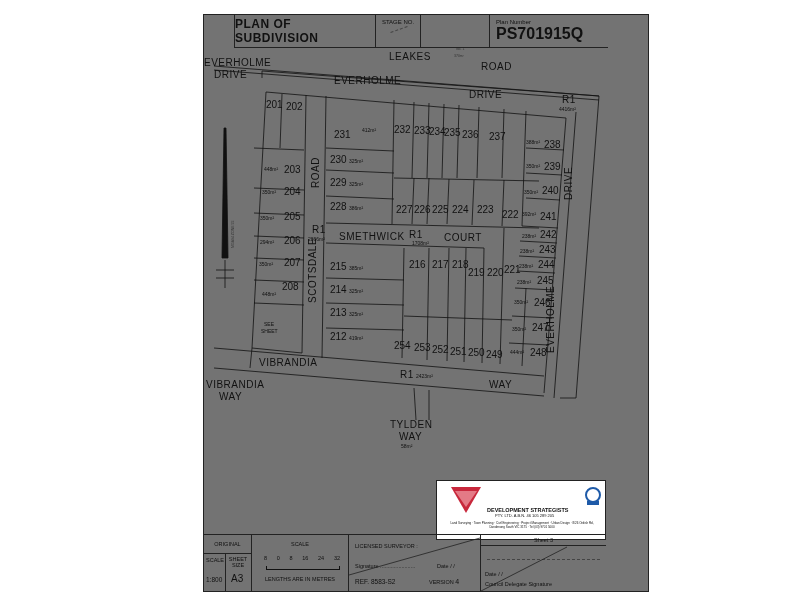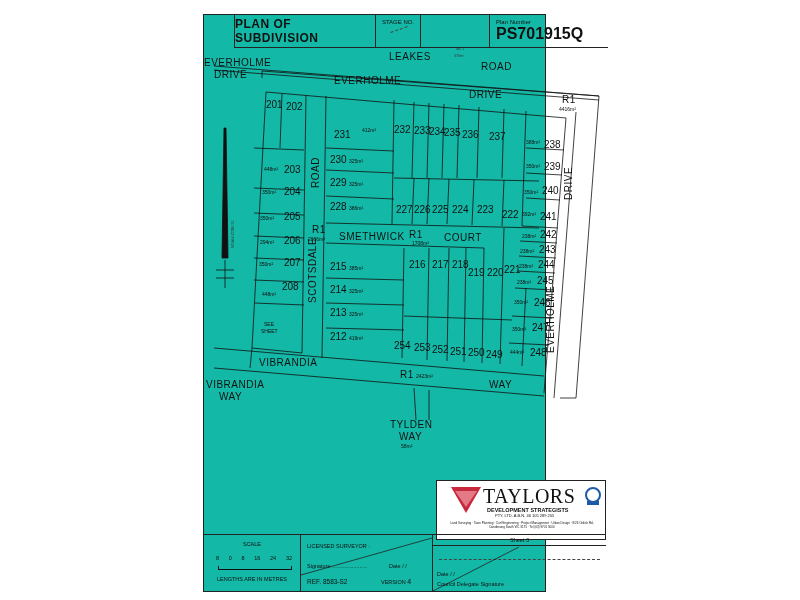--- a/index.html
+++ b/index.html
@@ -1,17 +1,17 @@
 <!DOCTYPE html>
 <html><head>
 <meta charset="utf-8">
 <style>
   html,body{margin:0;padding:0;background:#ffffff;}
   body{width:800px;height:600px;position:relative;overflow:hidden;font-family:"Liberation Sans",sans-serif;color:#111;}
-  .sheet{position:absolute;left:203px;top:14px;width:343px;height:578px;border:1.5px solid #222;box-sizing:border-box;background:#14b8a6;}
+  .sheet{position:absolute;left:203px;top:14px;width:446px;height:578px;border:1.5px solid #222;box-sizing:border-box;background:#737373;}
   .hdr{position:absolute;left:30px;top:0;width:374px;height:33px;border-left:1.5px solid #222;border-bottom:1.5px solid #222;box-sizing:border-box;display:flex;}
   .hdr .title{width:140px;border-right:1px solid #222;display:flex;align-items:center;justify-content:center;font-weight:bold;font-size:12px;letter-spacing:0.5px;}
   .hdr .stage{width:45px;border-right:1px solid #222;font-size:6px;text-align:center;padding-top:4px;box-sizing:border-box;}
   .hdr .blank{width:68px;border-right:1px solid #222;}
   .hdr .plan{flex:1;padding:4px 6px;box-sizing:border-box;}
   .hdr .plan .lbl{font-size:6px;}
   .hdr .plan .num{font-size:16px;font-weight:bold;}
   svg.map{position:absolute;left:0;top:33px;}
   .lbl-road{font-family:"Liberation Sans",sans-serif;font-size:10px;fill:#111;letter-spacing:0.5px;}
   .lot{font-family:"Liberation Sans",sans-serif;font-size:10px;fill:#111;}
@@ -244,31 +244,39 @@
       <text class="lot" x="210" y="303">253</text>
       <text class="lot" x="190" y="301">254</text>
     </g>
   </svg>
 
   <div class="logo">
     <svg class="abs" style="left:14px;top:6px" width="30" height="26">
       <polygon points="0,0 30,0 15,26" fill="#c8283c"></polygon>
       <polygon points="4,4 26,4 15,20" fill="#e47a86"></polygon>
     </svg>
-    <div class="name">TAYLORS</div>
     <svg class="abs" style="left:148px;top:6px" width="16" height="18">
       <circle cx="8" cy="8" r="7" fill="none" stroke="#1e5aa8" stroke-width="2"></circle>
       <rect x="2" y="14" width="12" height="4" fill="#1e5aa8"></rect>
     </svg>
     <div class="sub">DEVELOPMENT STRATEGISTS</div>
     <div class="abn">PTY. LTD. A.B.N. 46 105 289 205</div>
     <div class="addr">Land Surveying · Town Planning · Civil Engineering · Project Management · Urban Design · 8/26 Ordish Rd, Dandenong South VIC 3175 · Tel (03) 9701 5000</div>
   </div>
 
   <div class="foot">
+    <div class="orig">
+      <div class="abs" style="left:0;right:0;top:6px;text-align:center;">ORIGINAL</div>
+      <div class="abs" style="left:0;top:18px;width:22px;height:38px;border-top:1px solid #222;border-right:1px solid #222;box-sizing:border-box;"></div>
+      <div class="abs" style="left:22px;top:18px;width:25px;border-top:1px solid #222;"></div>
+      <div class="abs" style="left:2px;top:22px;">SCALE</div>
+      <div class="abs" style="left:24px;top:21px;width:20px;text-align:center;line-height:6px;">SHEET SIZE</div>
+      <div class="abs" style="left:2px;top:41px;font-size:6.5px;">1:800</div>
+      <div class="abs" style="left:27px;top:38px;font-size:10px;">A3</div>
+    </div>
     <div class="scale">
       <div class="abs" style="left:0;right:0;top:6px;text-align:center;">SCALE</div>
       <div class="abs" style="left:12px;top:20px;width:76px;display:flex;justify-content:space-between;">
         <span>8</span>
           <span>0</span>
           <span>8</span>
           <span>16</span>
           <span>24</span>
           <span>32</span>
       </div>

